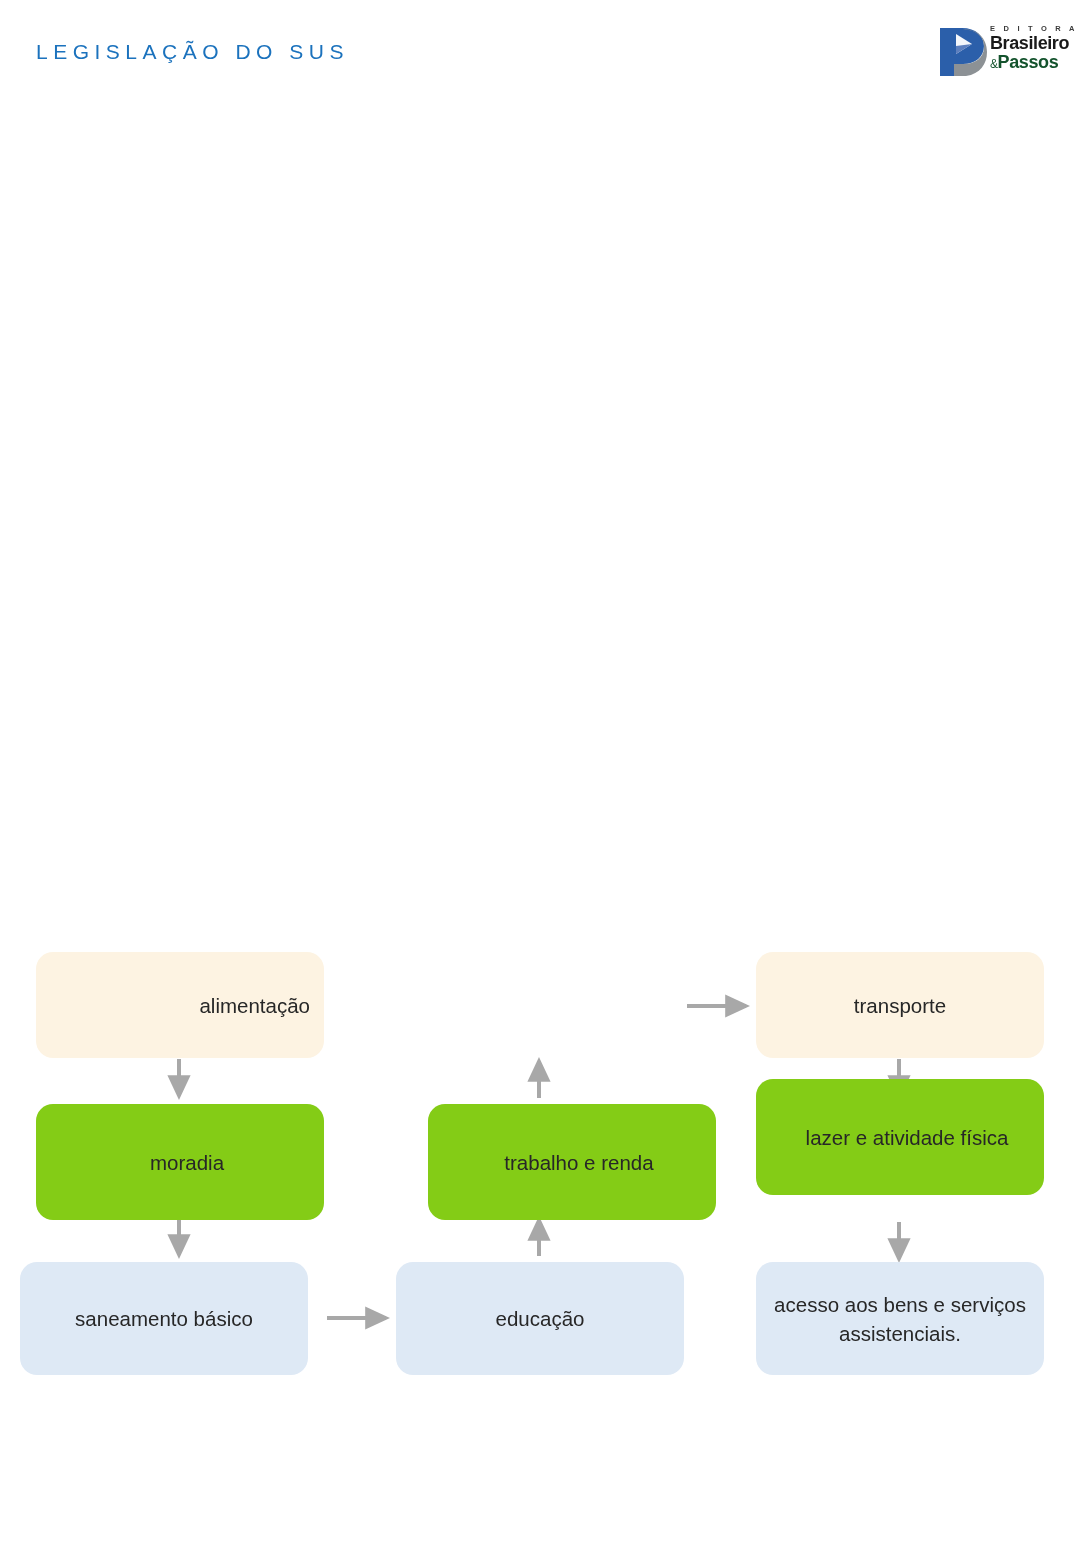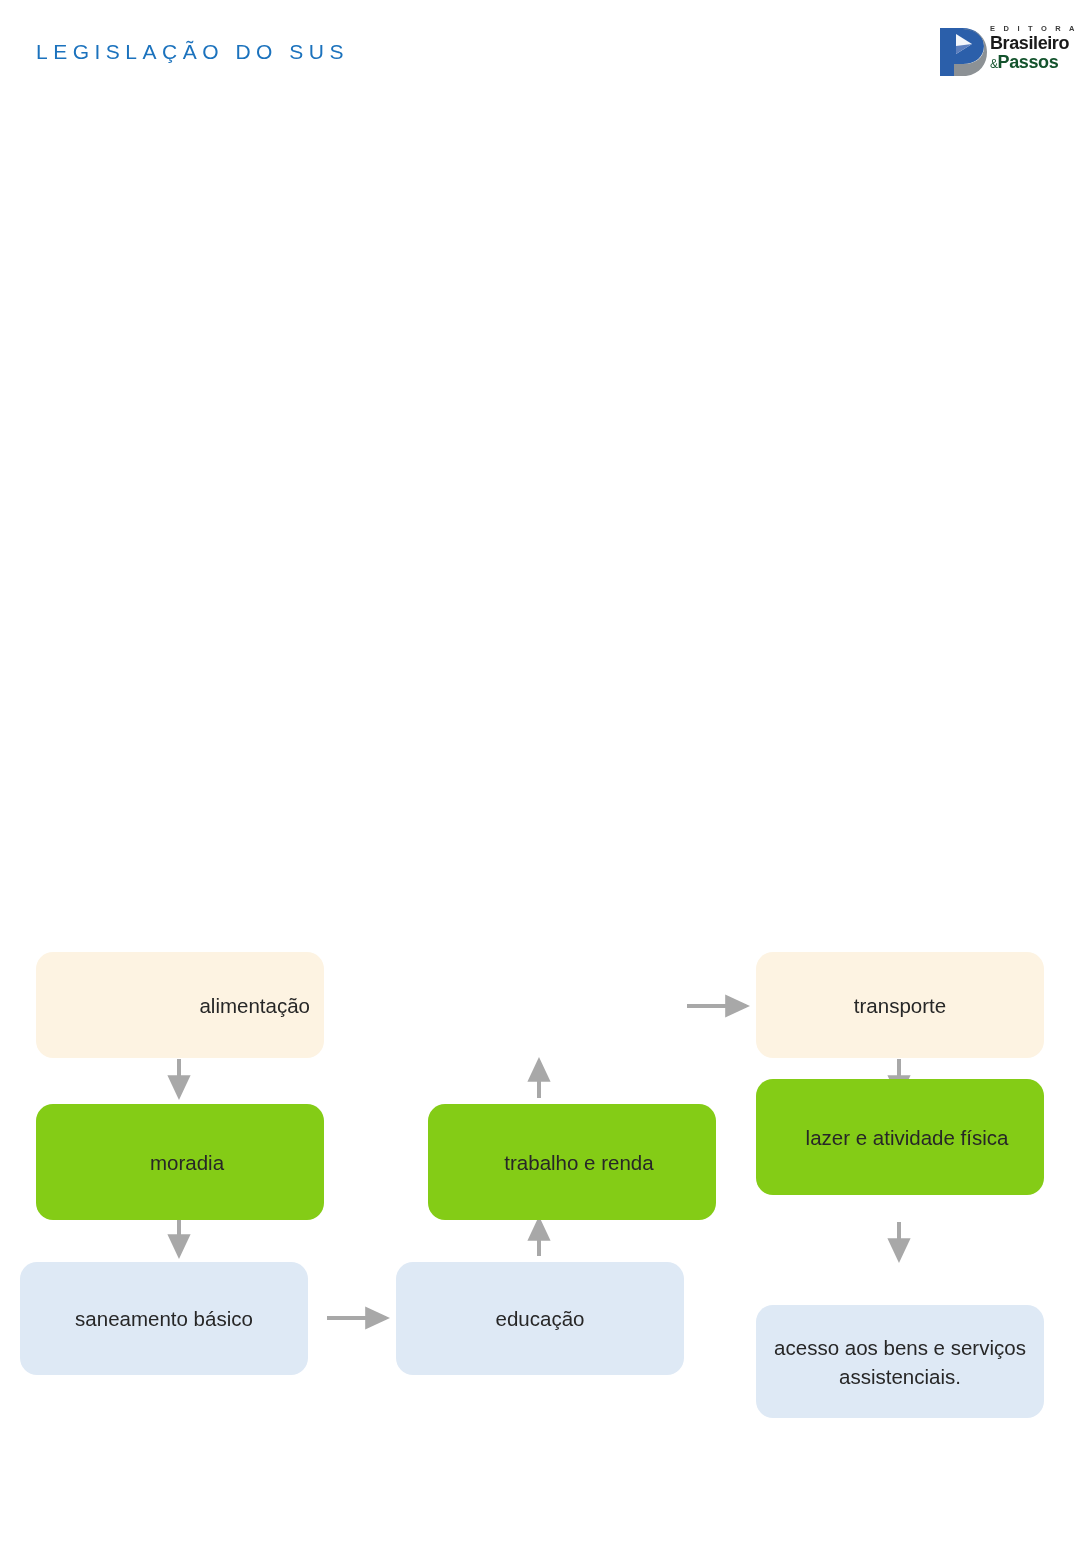--- a/index.html
+++ b/index.html
@@ -192,17 +192,17 @@
   </div>
 
   <div class="flow-node tone-blue" style="left:20px; top:1262px; width:288px; height:113px;">
     <span>saneamento básico</span>
   </div>
 
   <div class="flow-node tone-blue" style="left:396px; top:1262px; width:288px; height:113px;justify-content:center;">
     <span>educação</span>
   </div>
 
-  <div class="flow-node tone-blue" style="left:756px; top:1262px; width:288px; height:113px;margin-top:43px;">
+  <div class="flow-node tone-blue" style="left:756px; top:1262px; width:288px; height:113px;">
     <span>acesso aos bens e serviços assistenciais.</span>
   </div>
 
 </div>
 
 </body></html>

